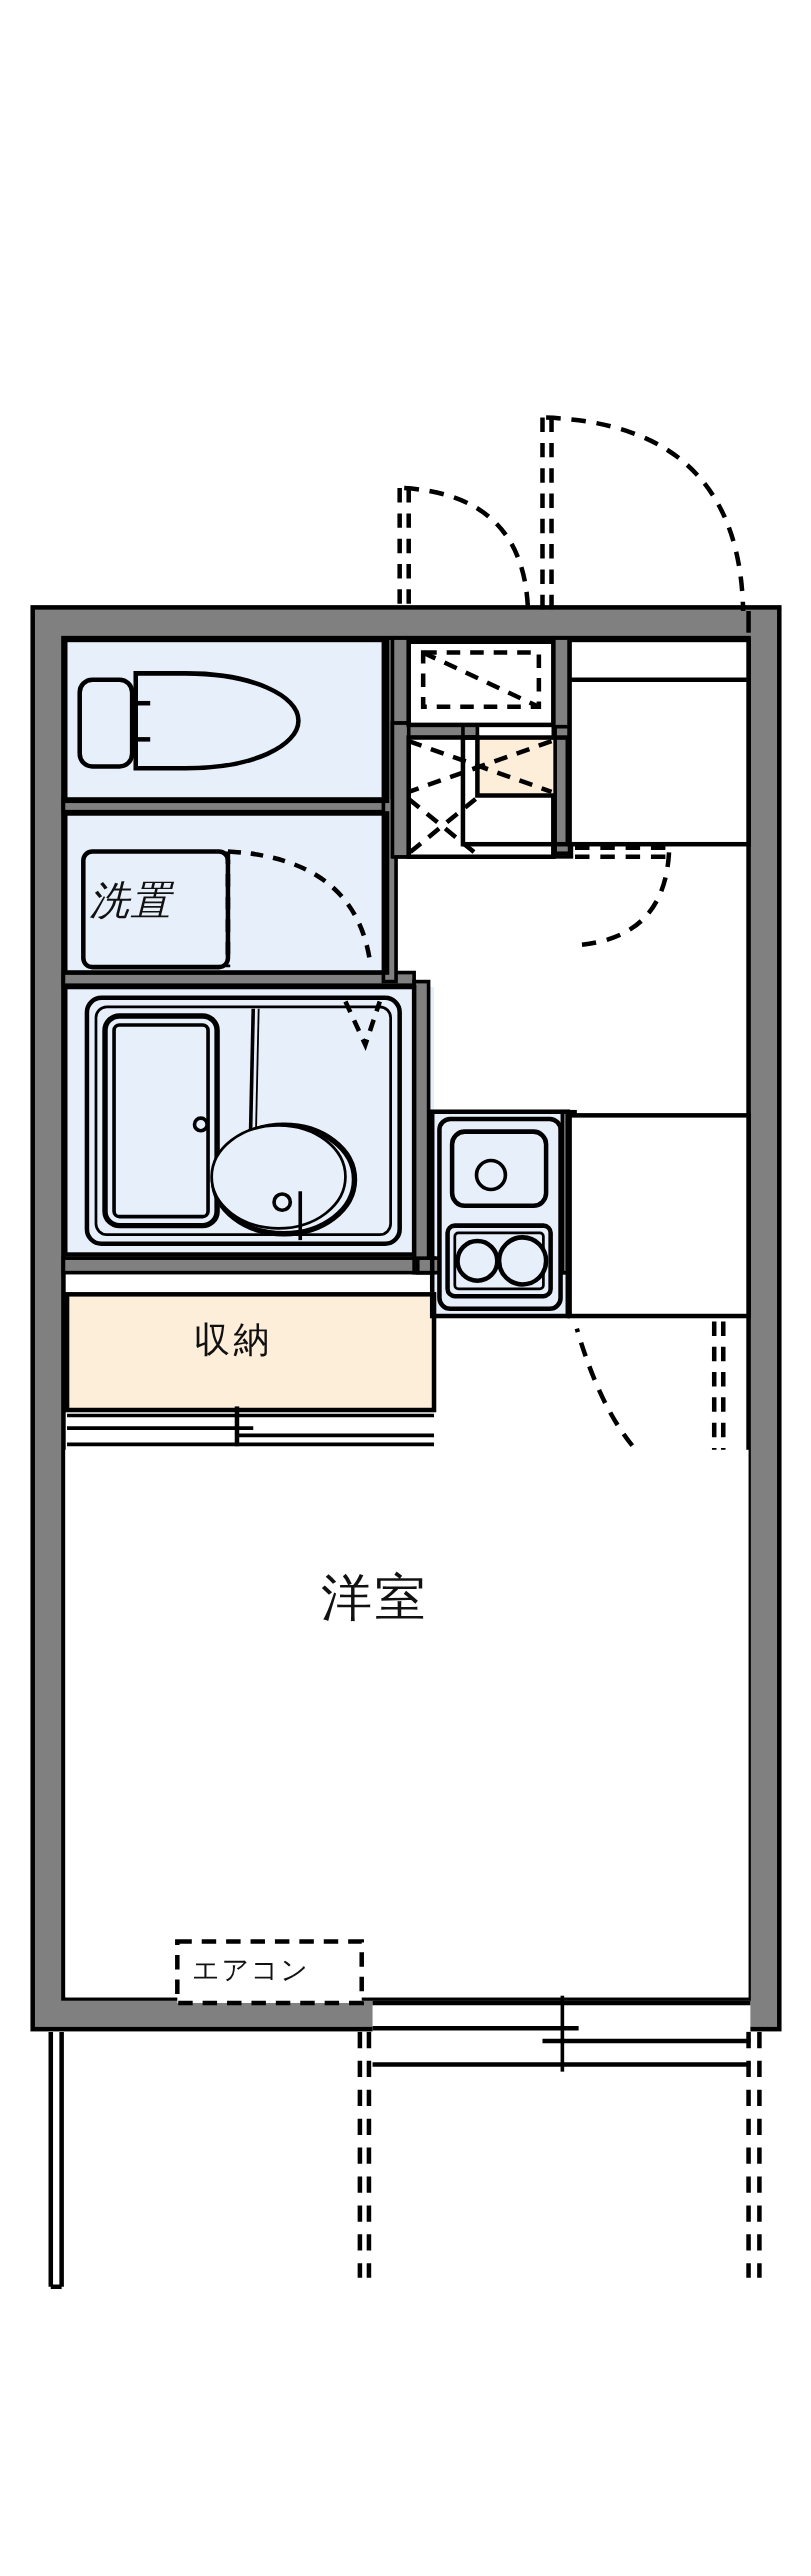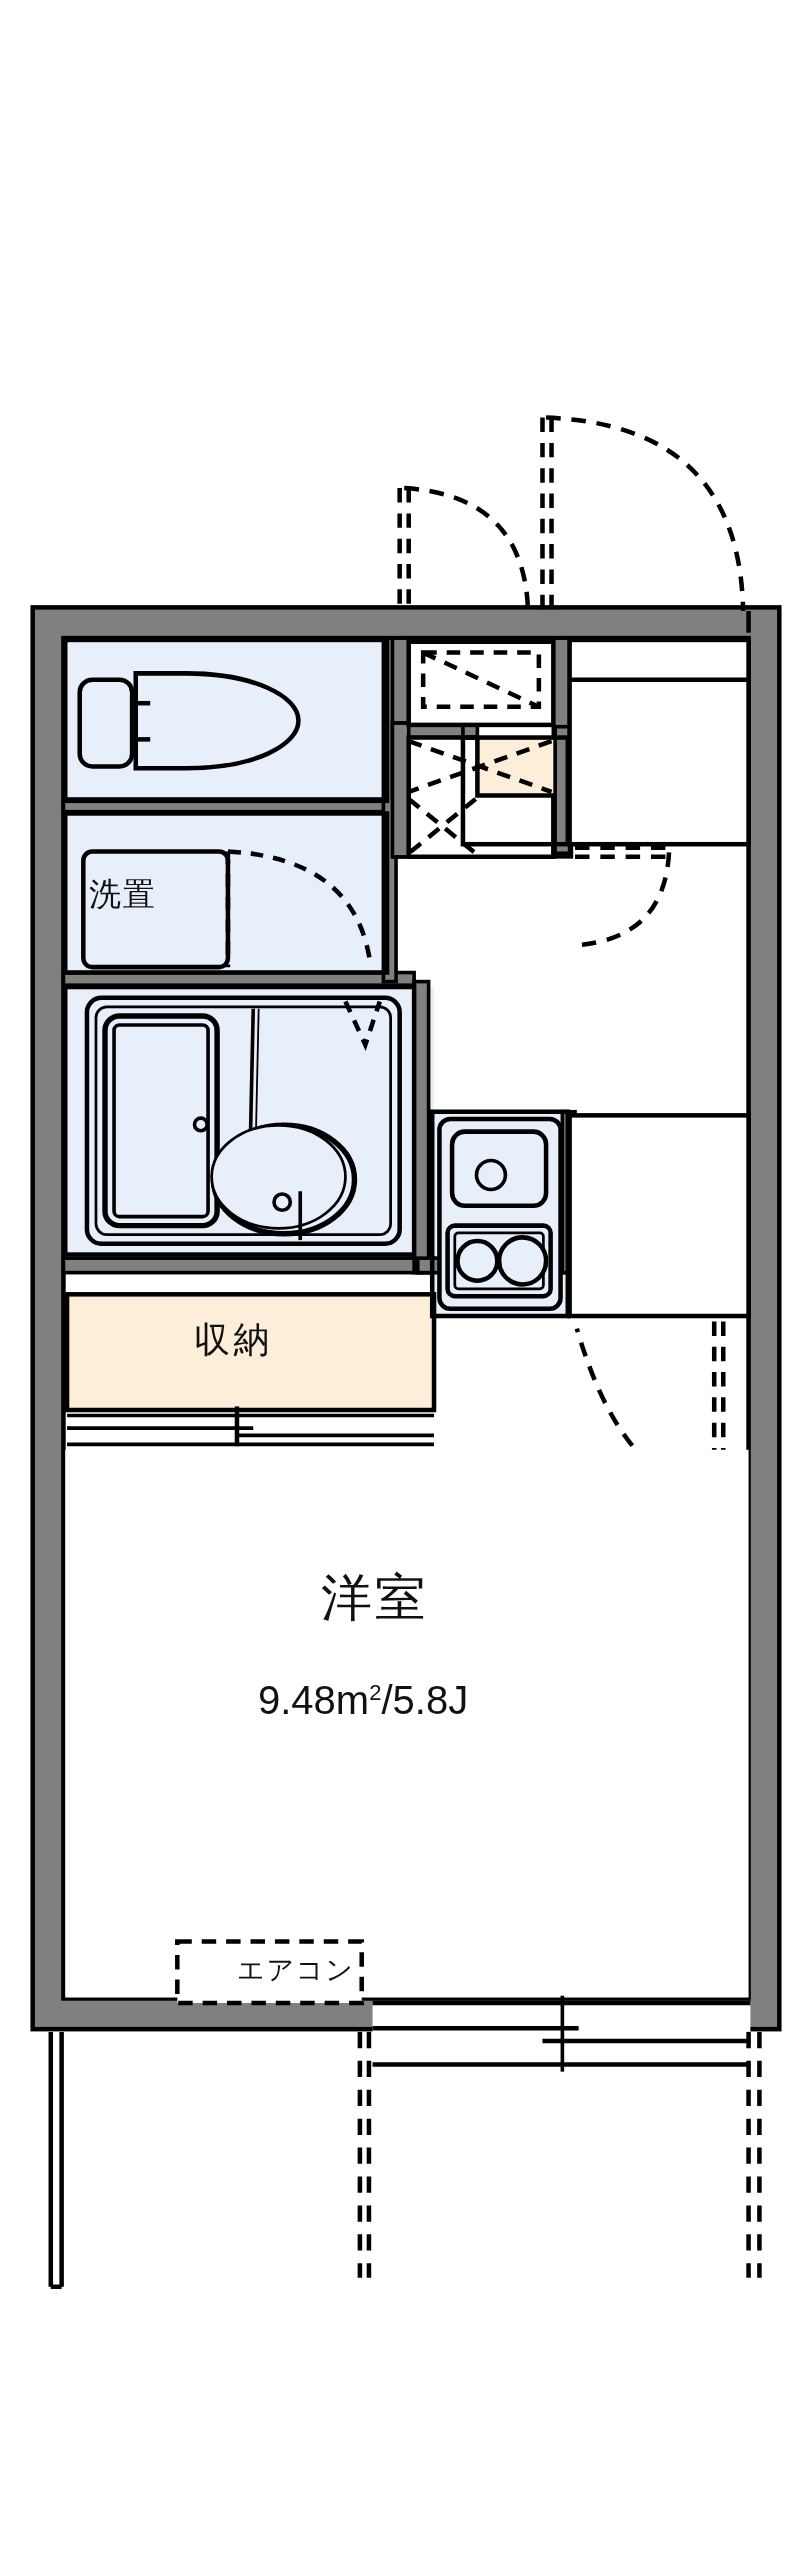--- a/index.html
+++ b/index.html
@@ -3,22 +3,22 @@
 <meta charset="utf-8">
 <style>
   html,body{margin:0;padding:0;background:#ffffff;}
   body{font-family:"Liberation Sans","DejaVu Sans",sans-serif;}
   #plan-wrap{position:relative;width:812px;height:2576px;background:#ffffff;overflow:hidden;}
   #plan-svg{position:absolute;left:0;top:0;width:812px;height:2576px;display:block;}
   .lbl{position:absolute;color:#111111;white-space:nowrap;}
   #label-room-name{font-size:51px;letter-spacing:2.7px;}
   #label-room-area{font-size:40px;letter-spacing:0px;}
   #label-storage{font-size:36px;letter-spacing:3.6px;}
-  #label-laundry{font-size:32px;letter-spacing:1.8px;}
-  #label-aircon{font-size:27px;letter-spacing:1.8px;margin-left:45px;}
+  #label-laundry{font-size:40px;letter-spacing:1.8px;font-style:italic;}
+  #label-aircon{font-size:27px;letter-spacing:1.8px;}
   sup.sq{font-size:.55em;vertical-align:super;}
 </style>
 </head>
 <body>
 
 <div id="plan-wrap">
 
   <svg id="plan-svg" viewBox="0 0 898 2850" xmlns="http://www.w3.org/2000/svg">
 
     <rect x="0" y="0" width="898" height="2850" fill="#ffffff"></rect>
@@ -237,21 +237,20 @@
 
       <g fill="none" stroke="#000000" stroke-width="5">
         <line x1="828" y1="676" x2="828" y2="700"></line>
       </g>
 
     </g>
   </svg>
 
   <div class="lbl" id="label-room-name" style="left:321px; top:1564px;text-align:right;">洋室</div>
 
-  <div class="lbl" id="label-room-area" style="left:258px; top:1678px;"><span>9.48m</span><sup class="sq">2</sup><span>/5.8J</span></div>
 
   <div class="lbl" id="label-storage" style="left:194px; top:1316px;text-align:right;">収納</div>
 
   <div class="lbl" id="label-laundry" style="left:89px; top:873px;">洗置</div>
 
   <div class="lbl" id="label-aircon" style="left:192px; top:1952px;">エアコン</div>
 
 </div>
 
 

